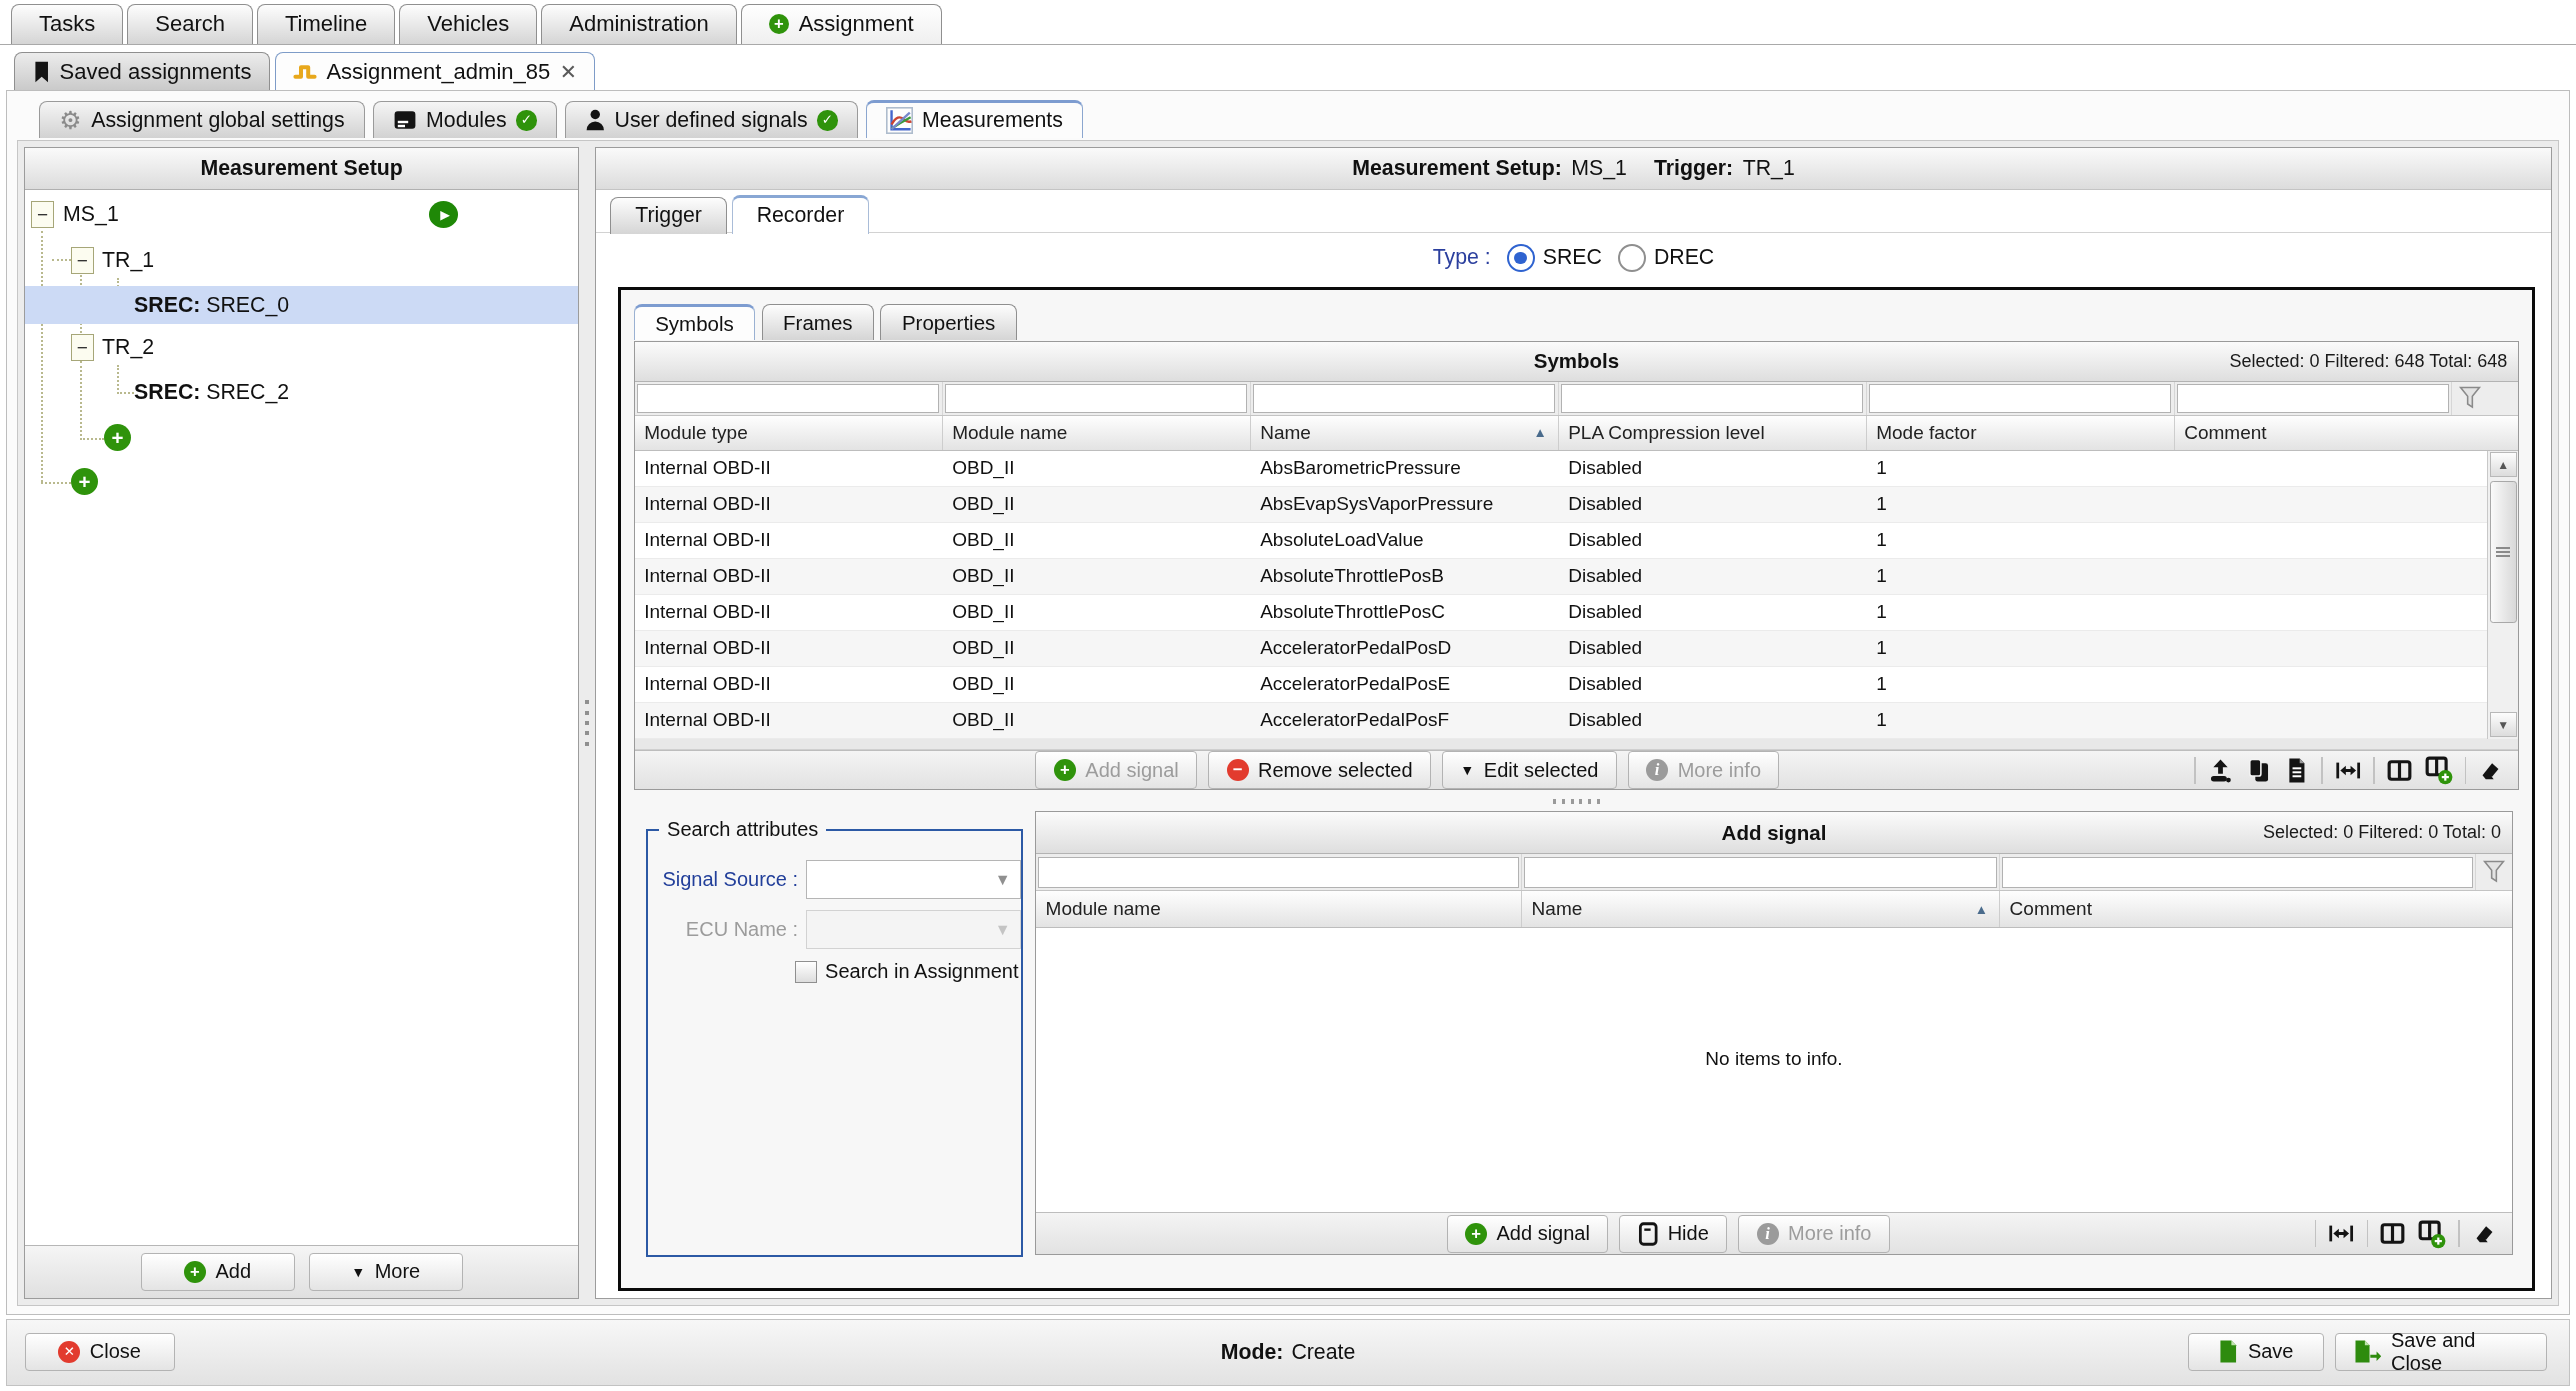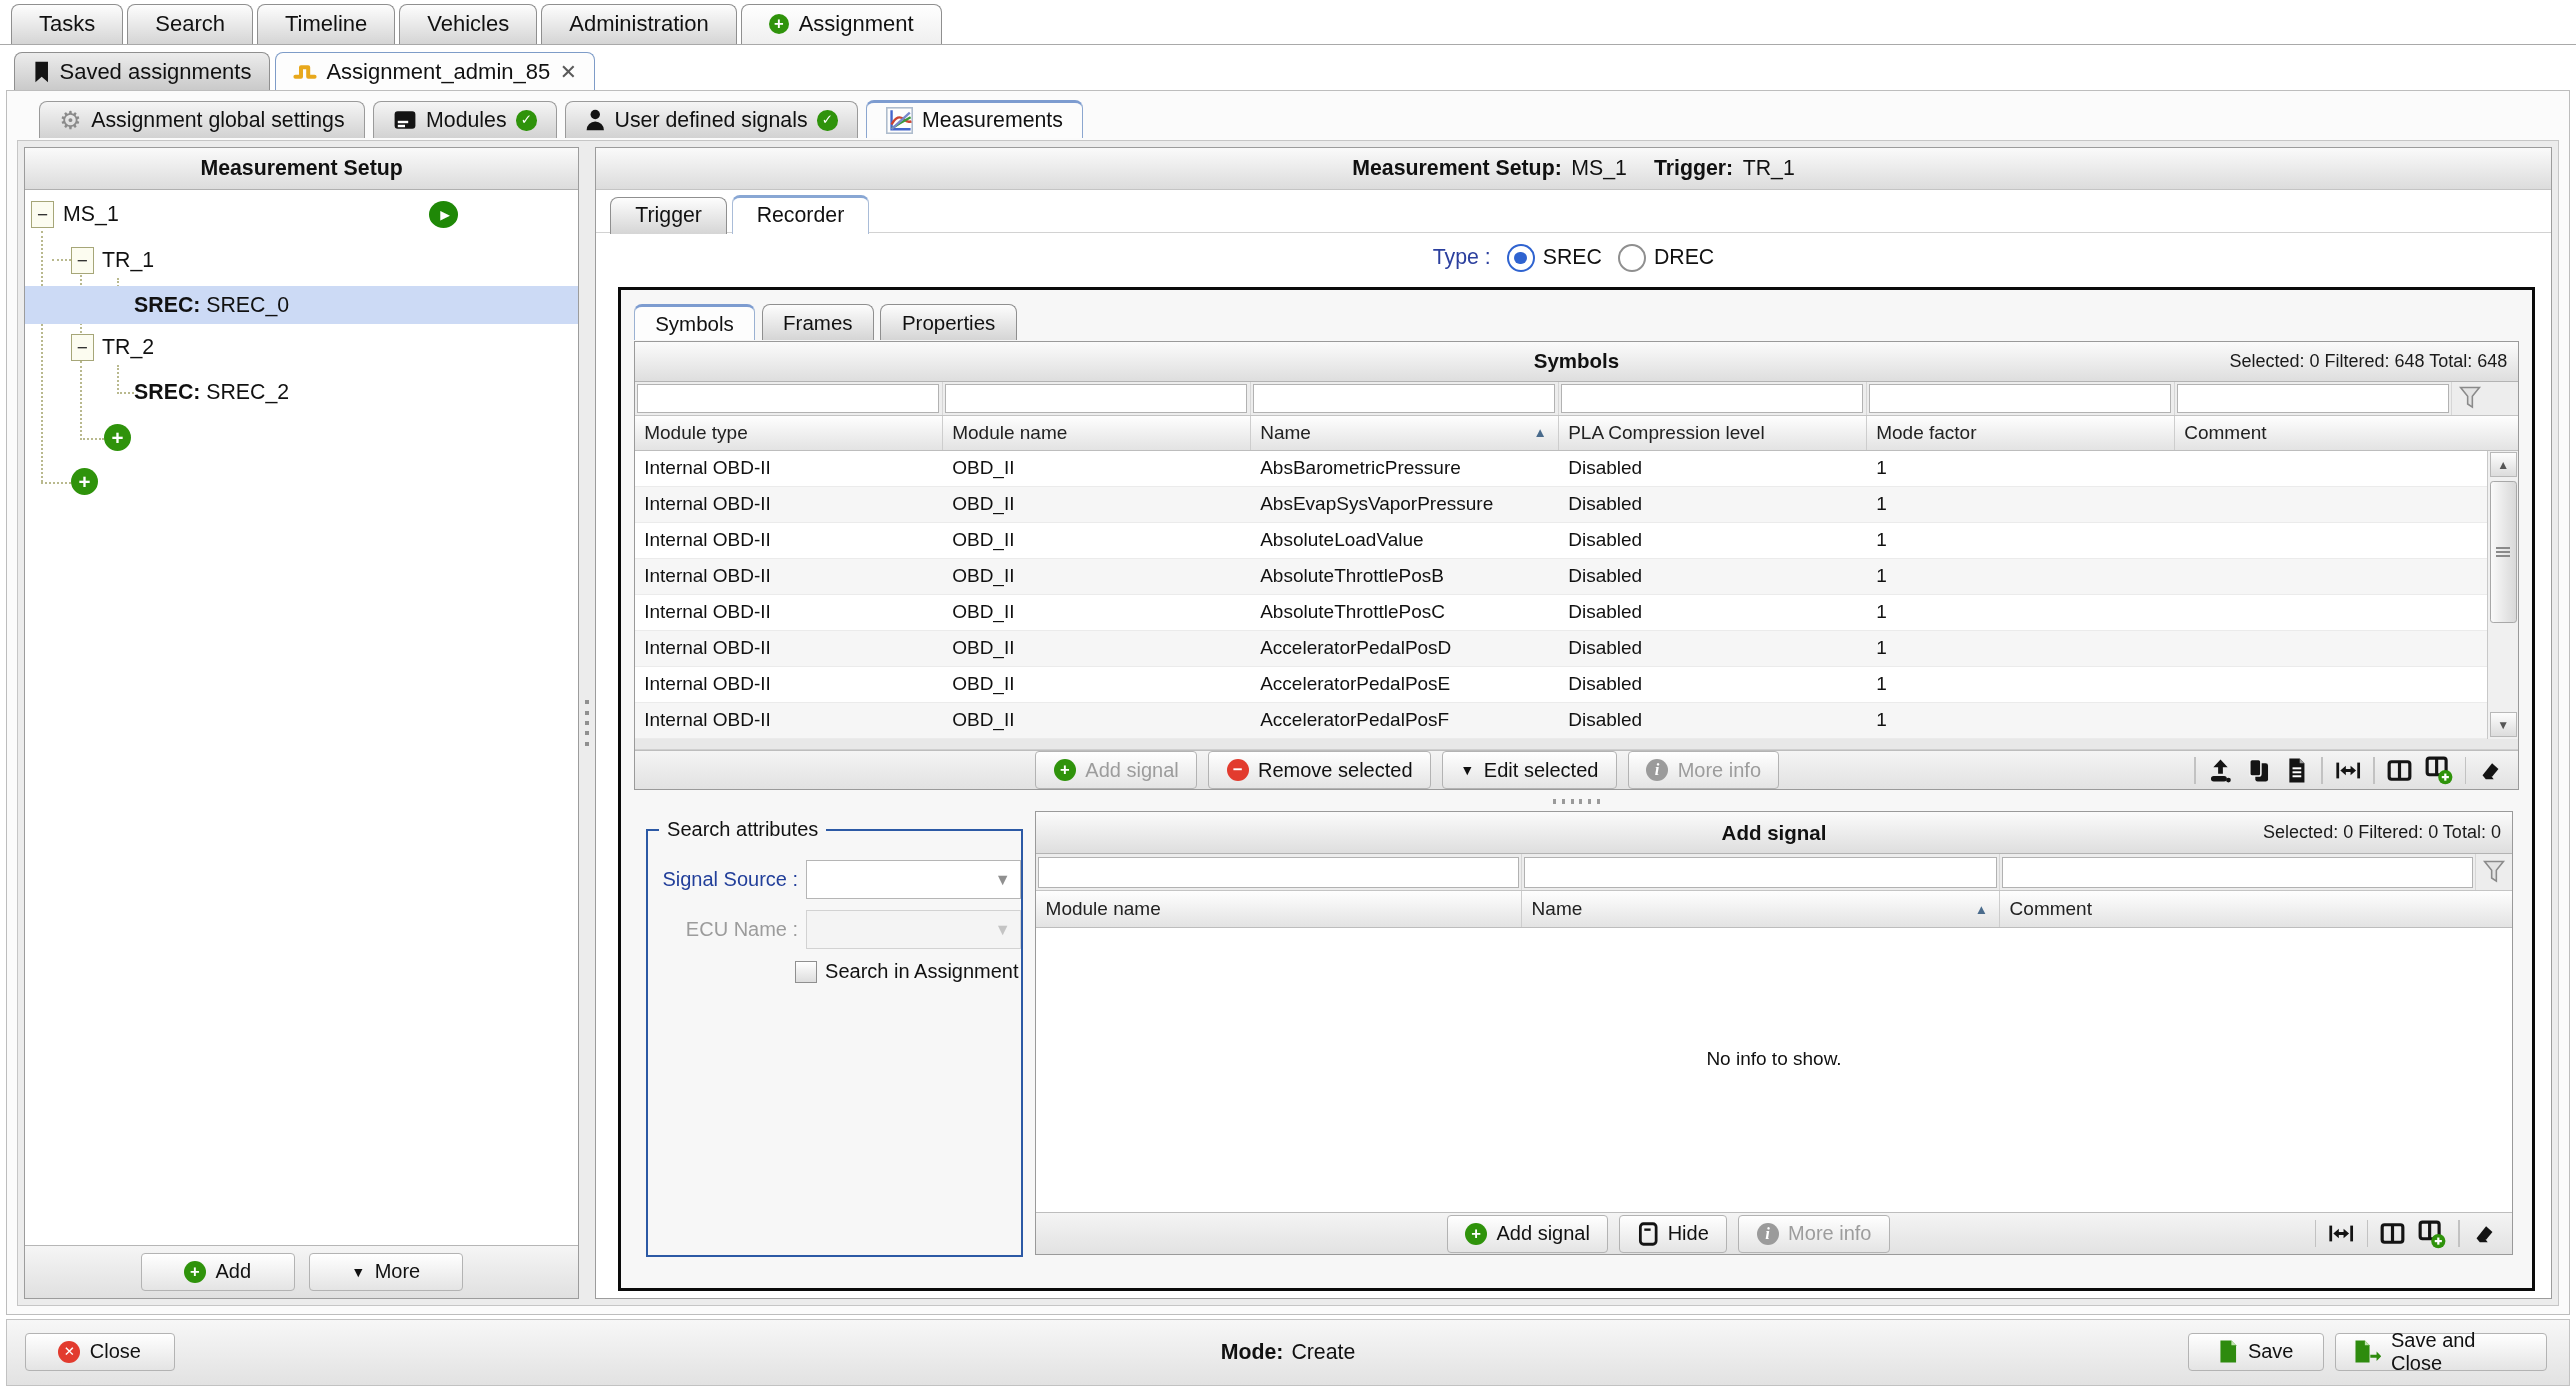--- a/index.html
+++ b/index.html
@@ -618,21 +618,21 @@
               <div class="head-cell a2">
                   <span>Name</span>
                   <span class="sort-asc">▲</span>
                 </div>
               <div class="head-cell a3" style="border-right:none;">
                   <span>Comment</span>
                 </div>
               <div style="width:36px;"></div>
             </div>
             <div class="empty-body">
-              <div class="empty-text">No info to show.</div>
+              <div class="empty-text">No items to info.</div>
             </div>
             <div class="toolbar">
               <div class="tb-center">
                 <div class="btn">
                   <span class="circle green">+</span>
                   <span>Add signal</span>
                 </div>
                 <div class="btn">
                   <span class="icon">
                     <svg width="20.5" height="24" viewBox="0 0 26 30">

